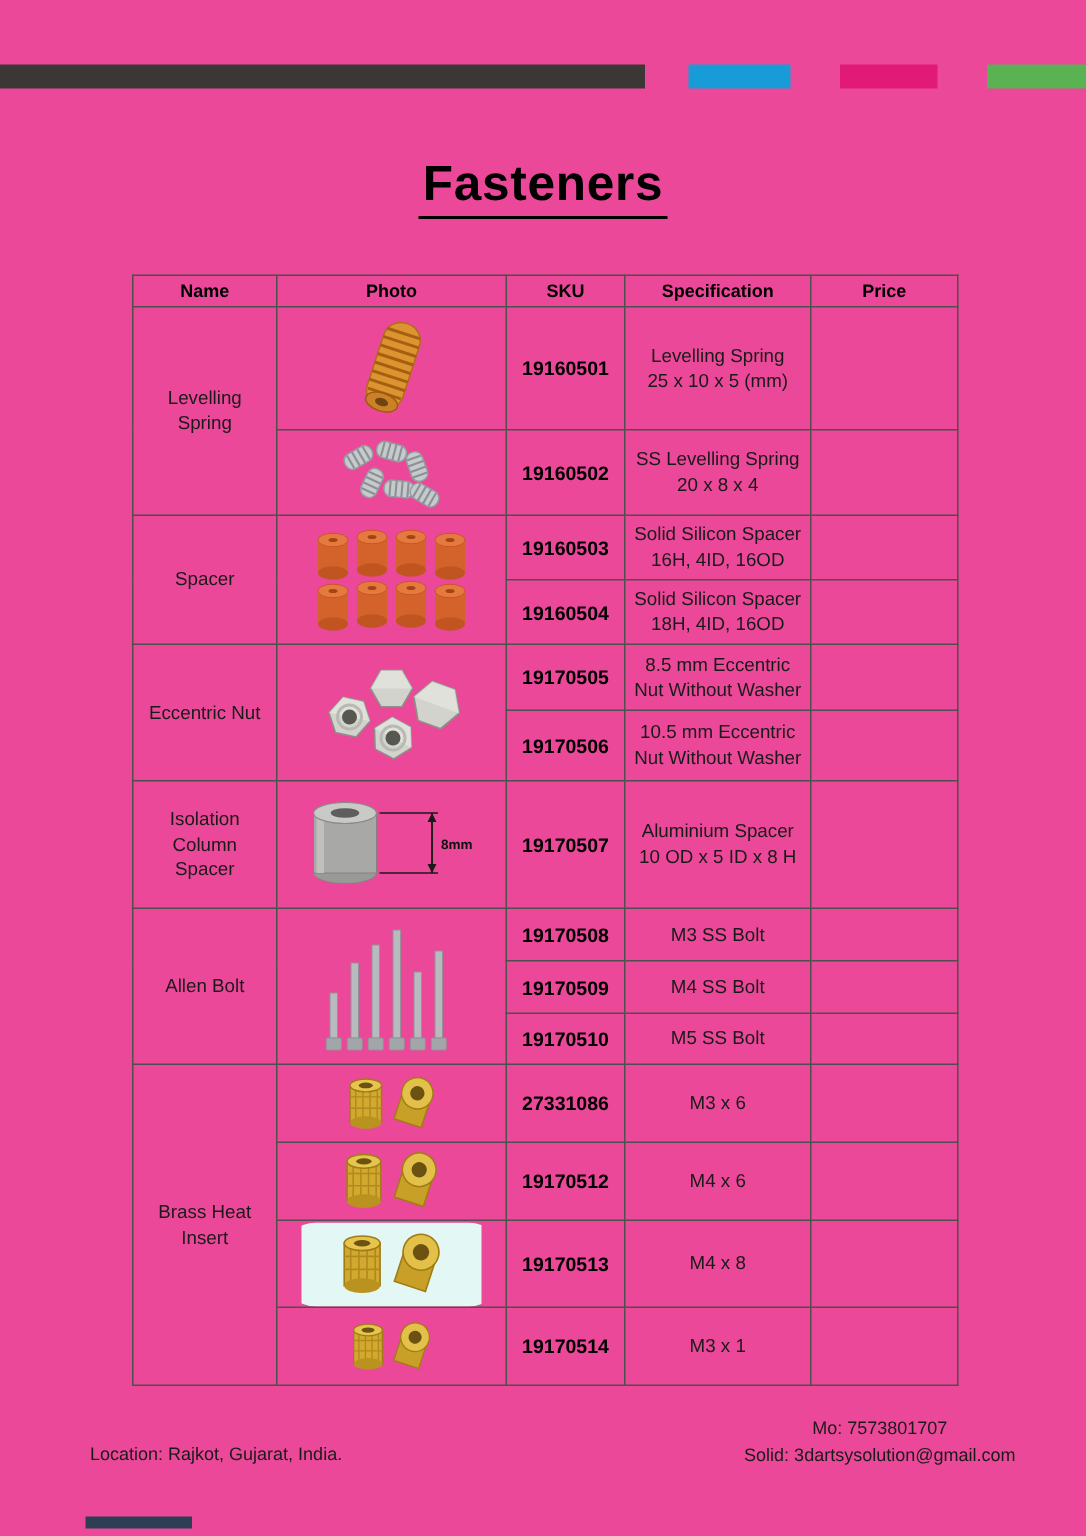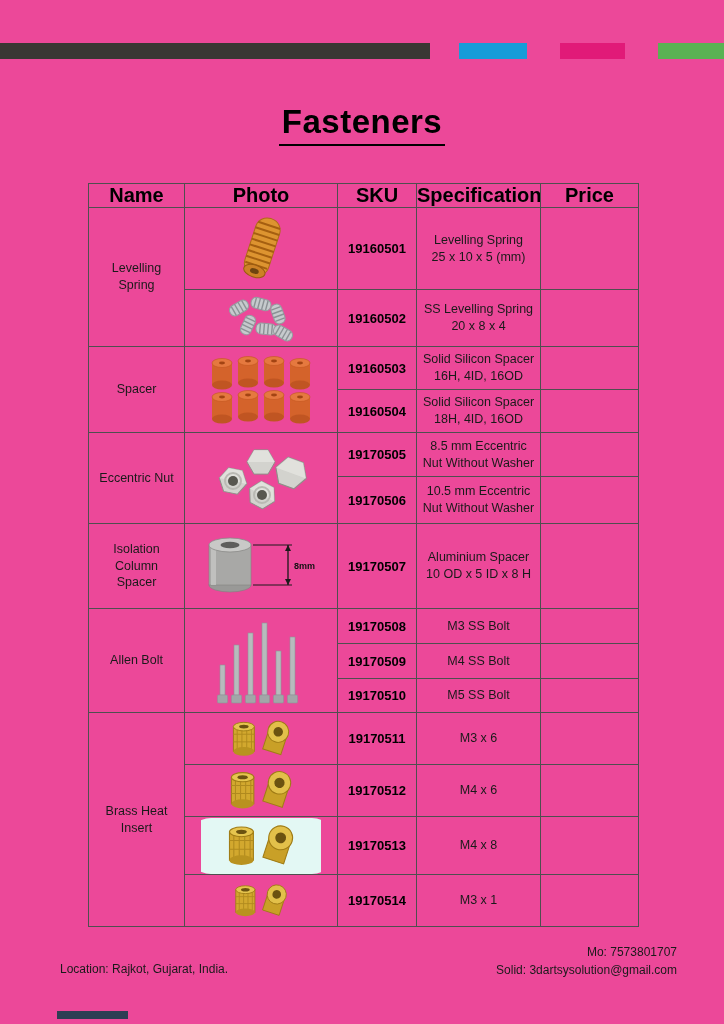--- a/index.html
+++ b/index.html
@@ -13,33 +13,33 @@
   .bottom-bar{position:absolute;left:57px;top:1011px;width:71px;height:8px;background:#2e3e54;}
 
   .title-wrap{position:absolute;top:103px;left:0;width:100%;text-align:center;}
   .title{display:inline-block;font-size:33px;font-weight:bold;color:#000;
          padding:0 3px 3px 3px;border-bottom:2.5px solid #000;letter-spacing:0.5px;}
 
   table.catalog{position:absolute;left:88px;top:183px;width:550px;
         border-collapse:collapse;table-layout:fixed;}
   .catalog th,.catalog td{border:1px solid #4f4f4f;text-align:center;vertical-align:middle;
         padding:0;overflow:hidden;}
-  .catalog th{font-size:20px;font-weight:bold;color:#000;}
+  .catalog th{font-size:12px;font-weight:bold;color:#000;}
   .name-cell{font-size:12.5px;line-height:1.35;}
   .name-inner{max-width:86px;margin:0 auto;}
   .name-inner.narrow{max-width:72px;}
   .sku-cell{font-size:13px;font-weight:bold;color:#000;}
   .spec-cell{font-size:12.5px;line-height:1.35;padding:0 3px;}
   .photo-cell{text-align:center;vertical-align:middle;border-radius:26px;}
   .photo-cell svg{display:inline-block;vertical-align:middle;}
   .cyan-bg{display:inline-block;background:#e3f8f4;padding:3px 12px;line-height:0;}
 
   .footer-left{position:absolute;left:60px;top:962px;font-size:12px;color:#1a1a1a;}
   .footer-right{position:absolute;right:47px;top:943px;font-size:12px;color:#1a1a1a;
-        text-align:right;line-height:18px;margin-left:25px;}
+        text-align:center;line-height:18px;margin-left:25px;}
 </style>
 </head>
 <body>
 
 <div class="page">
 
   <div class="bar bar-dark" style="background: rgb(58, 55, 52);"></div>
   <div class="bar bar-blue" style="background: rgb(23, 156, 216);"></div>
   <div class="bar bar-pink" style="background: rgb(225, 26, 120);"></div>
   <div class="bar bar-green" style="background: rgb(90, 178, 83);"></div>
@@ -293,21 +293,21 @@
             <ellipse cx="0" cy="-14" rx="11" ry="4.5" fill="#e6c54e" stroke="#a07c15"></ellipse>
             <ellipse cx="0" cy="-14" rx="5" ry="2" fill="#6b5210"></ellipse>
           </g>
           <g transform="translate(57,25) rotate(18)">
             <rect x="-10" y="-10" width="20" height="22" fill="#c9a027" stroke="#a07c15" stroke-width="1"></rect>
             <circle cx="0" cy="-10" r="11" fill="#e2c04a" stroke="#a07c15" stroke-width="1"></circle>
             <circle cx="0" cy="-10" r="5" fill="#6b5210"></circle>
           </g>
         </svg>
       </td>
-      <td class="sku-cell">19170511</td>
+      <td class="sku-cell">27331086</td>
       <td class="spec-cell">
         <div>M3 x 6</div>
       </td>
       <td></td>
     </tr>
 
     <tr style="height:52px">
       <td class="photo-cell">
         <svg width="86" height="47" viewBox="0 0 84 46">
           <g transform="translate(24,24)">

